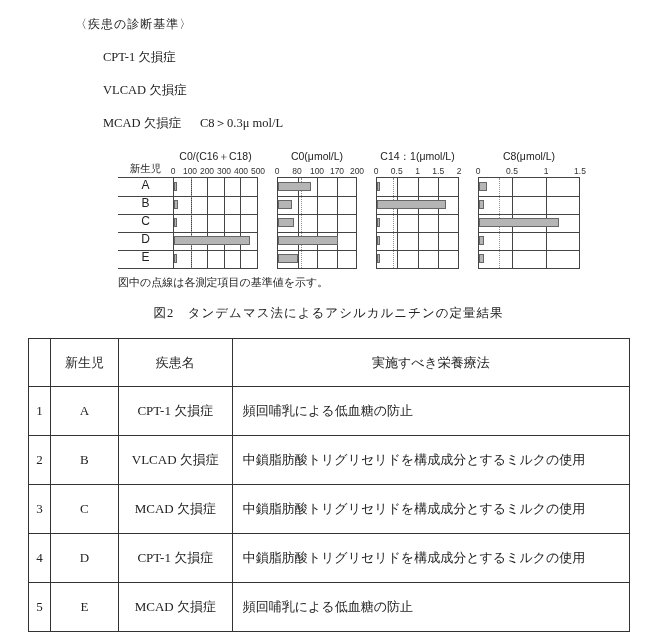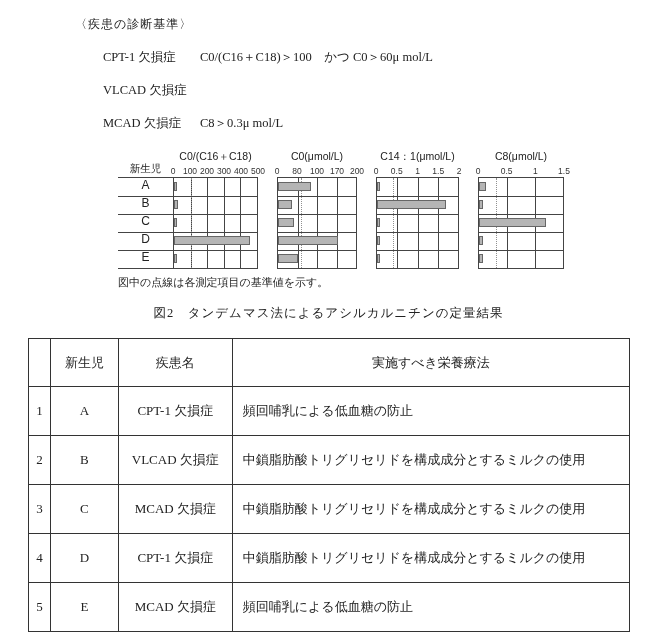--- a/index.html
+++ b/index.html
@@ -39,21 +39,20 @@
   table.therapy tbody td { height:49px; }
   table.therapy td.col3 { text-align:left; padding-left:10px; }
 </style>
 </head>
 <body>
 
 <div class="criteria-heading">〈疾患の診断基準〉</div>
 
 <div class="criteria-row">
   <span class="disease">CPT-1 欠損症</span>
-  <span class="criterion">C0/(C16＋C18)＞100　かつ C0＞60μ mol/L</span>
 </div>
 <div class="criteria-row">
   <span class="disease">VLCAD 欠損症</span>
 </div>
 <div class="criteria-row">
   <span class="disease">MCAD 欠損症</span>
   <span class="criterion">C8＞0.3μ mol/L</span>
 </div>
 
 <div class="charts-row">
@@ -142,21 +141,21 @@
         <div class="hline" style="top: 54px;"></div>
         <div class="hline" style="top: 72px;"></div>
         <div class="refline" style="left: 20%;"></div>
         <div class="bar" style="top: 4px; width: 2.5%;"></div>
         <div class="bar" style="top: 22px; width: 85%;"></div>
         <div class="bar" style="top: 40px; width: 3.5%;"></div>
         <div class="bar" style="top: 58px; width: 3%;"></div>
         <div class="bar" style="top: 76px; width: 2.5%;"></div>
       </div>
     </div>
-    <div class="panel gap" style="width: 86px;">
+    <div class="panel gap" style="width: 102px;">
       <div class="panel-title">C8(μmol/L)</div>
       <div class="panel-ticks">
         <span style="left: 0%;">0</span>
         <span style="left: 33.3333%;">0.5</span>
         <span style="left: 66.6667%;">1</span>
         <span style="left: 100%;">1.5</span>
       </div>
       <div class="panel-plot">
         <div class="vline" style="left: 33.3333%;"></div>
         <div class="vline" style="left: 66.6667%;"></div>

